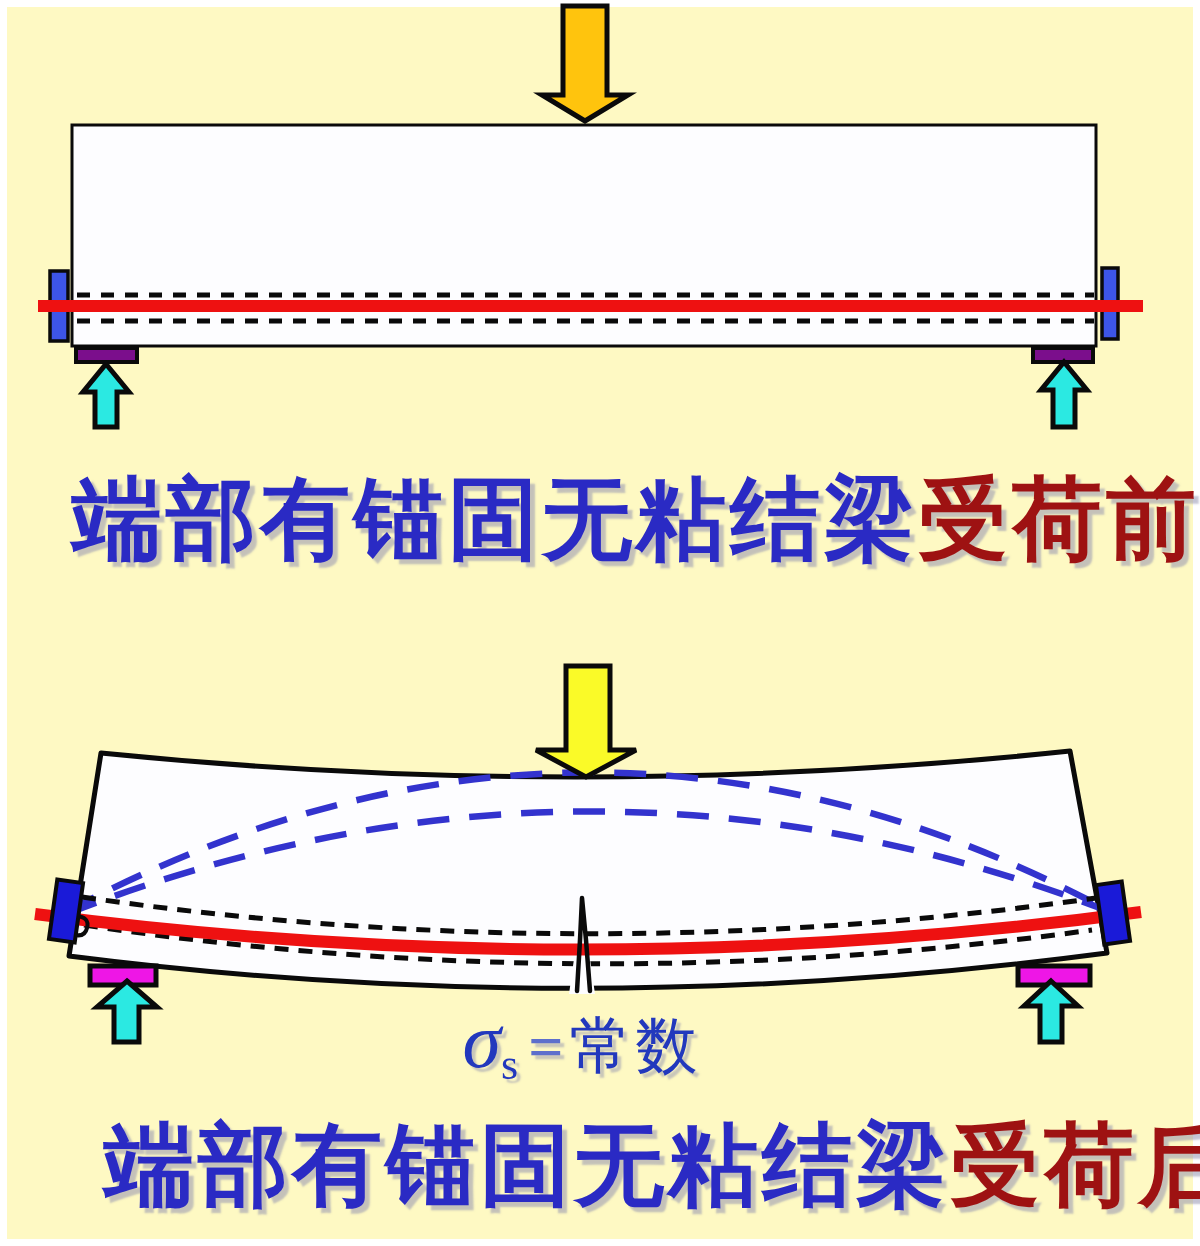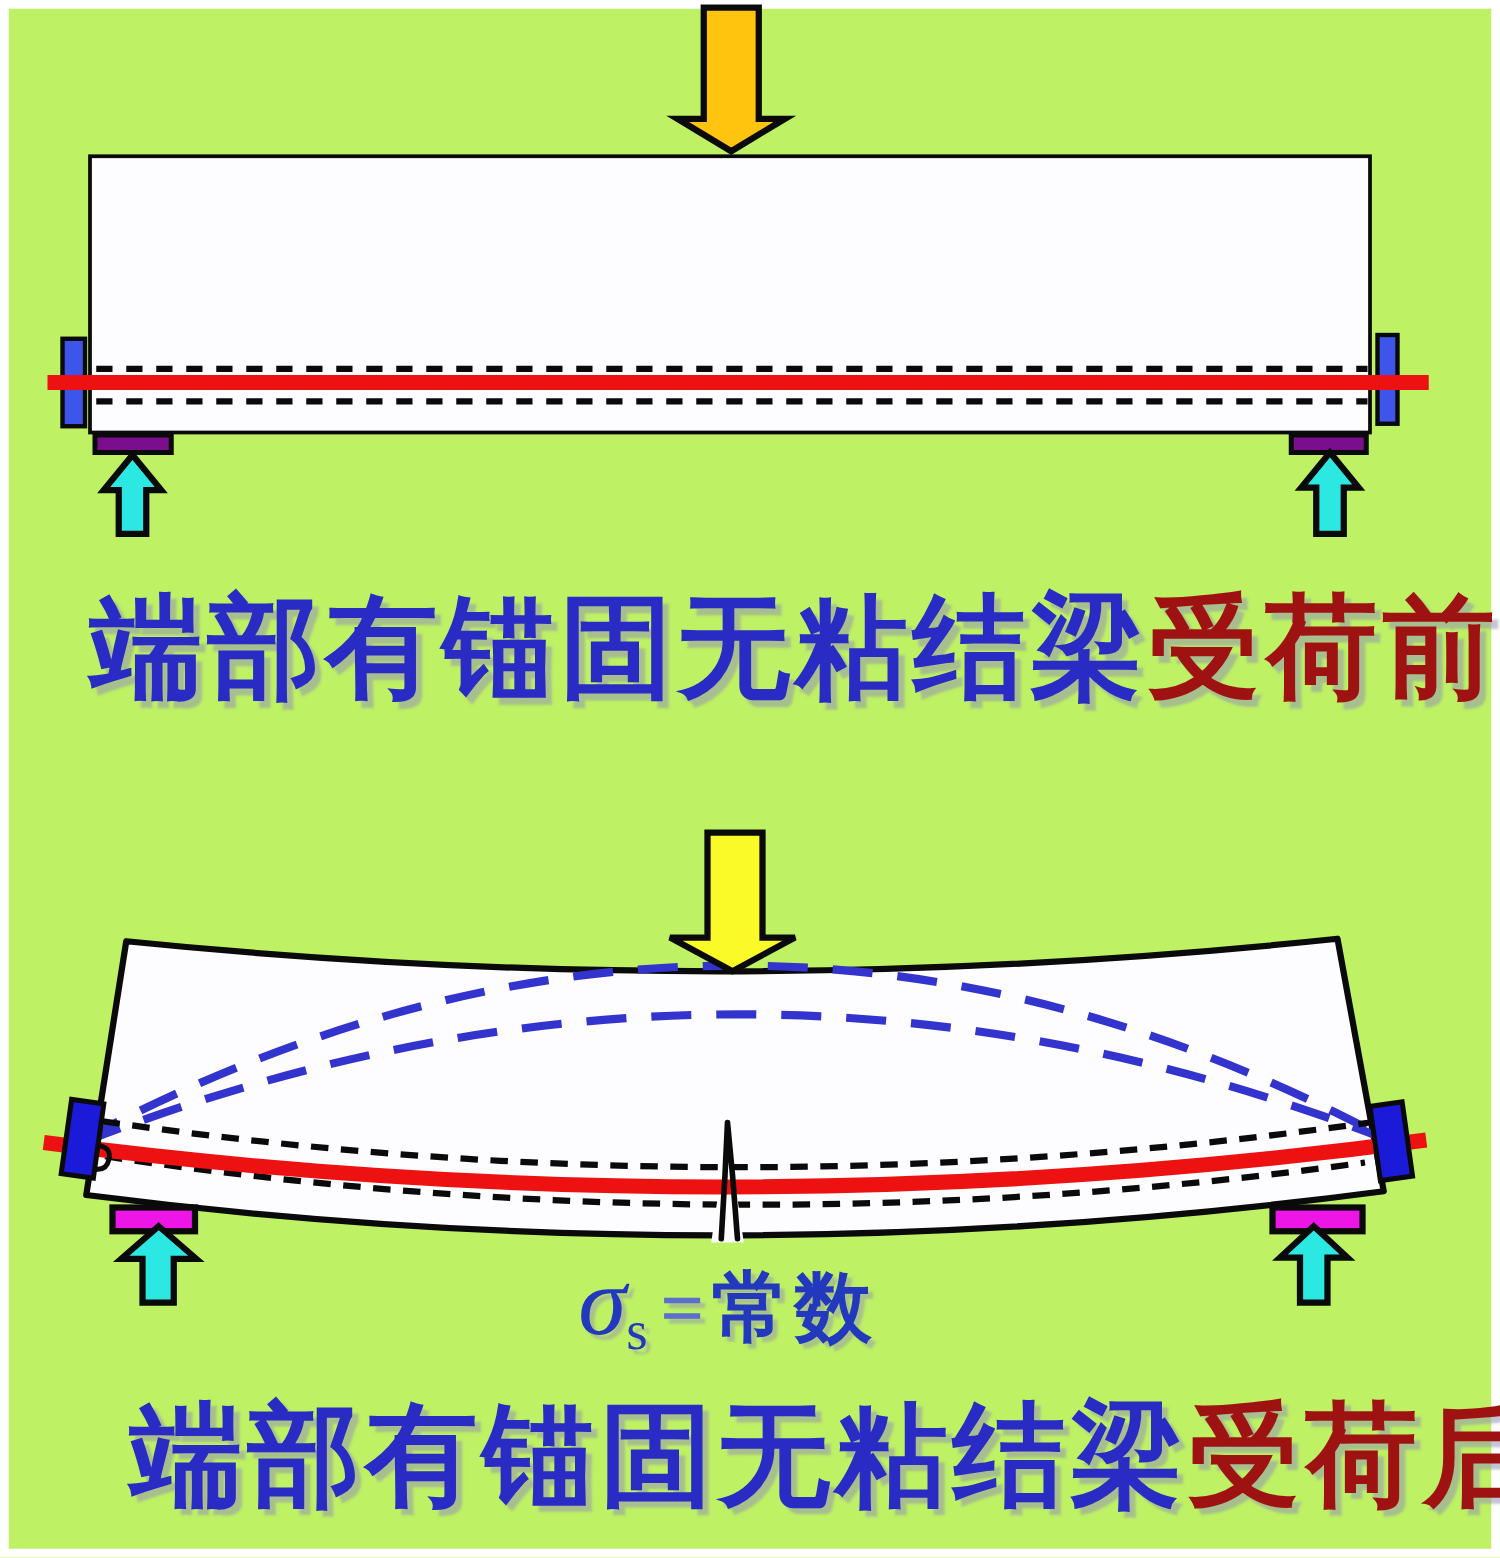--- a/index.html
+++ b/index.html
@@ -12,21 +12,21 @@
     position: relative;
     background: #ffffff;
     font-family: "Liberation Sans", sans-serif;
     overflow: hidden;
   }
   .canvas {
     position: absolute;
     left: 0; top: 0;
     width: 1200px;
     height: 1246px;
-    background: #bef264;
+    background: #fef9c3;
     box-shadow: inset 0 0 0 7px #ffffff;
   }
   svg.diagram {
     position: absolute;
     left: 0; top: 0;
     width: 1200px;
     height: 1246px;
   }
   .caption {
     position: absolute;
@@ -73,21 +73,21 @@
     font-size: 62px;
     line-height: 1;
     color: #5d6fcc;
     margin: 0 6px 0 10px;
     font-weight: bold;
   }
   .formula .value {
     font-size: 62px;
     line-height: 1;
     letter-spacing: 4px;
-    font-weight: bold;
+    font-weight: normal;
   }
 </style>
 </head>
 <body>
 
 <div class="canvas">
 
   <svg class="diagram" viewBox="0 0 1200 1246">
 
     <g>

